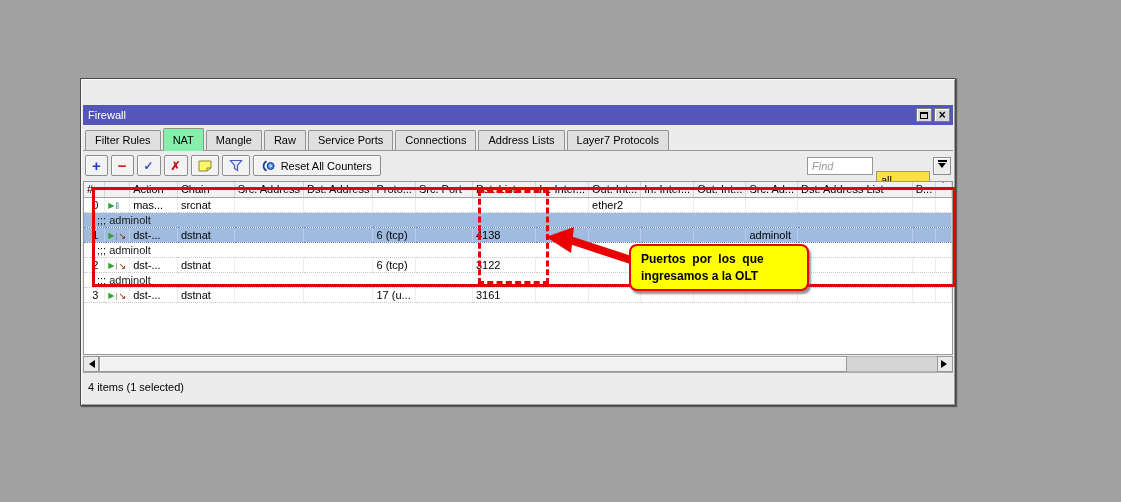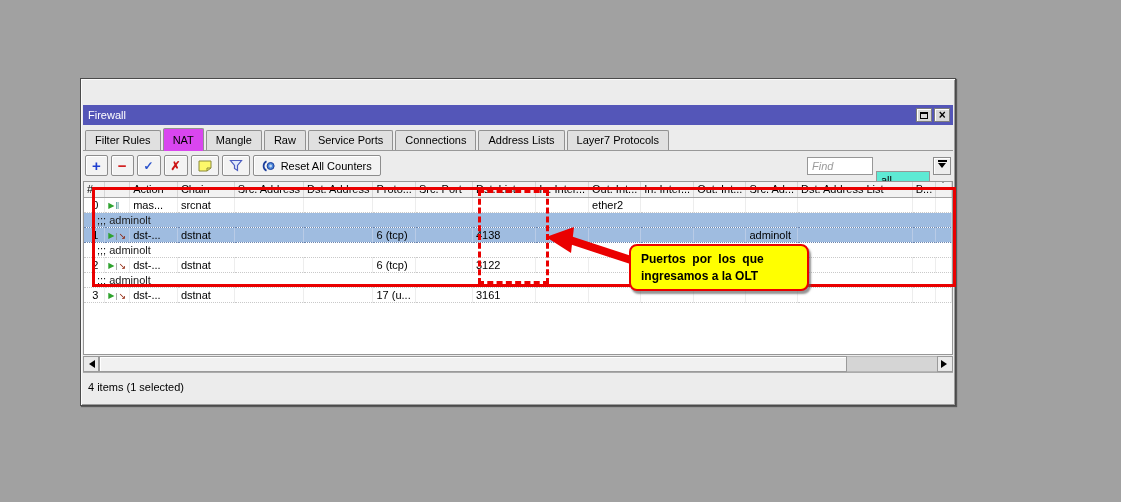--- a/index.html
+++ b/index.html
@@ -13,34 +13,34 @@
           padding:2px;display:flex;flex-direction:column;}
   .titlebar{height:20px;background:var(--titlebar-bg);display:flex;align-items:center;padding:0 3px;flex:0 0 auto;margin-top:24px;}
   .titlebar .title{color:#fff;font-size:11px;flex:1;padding-left:2px;}
   .tb-btn{width:16px;height:14px;background:#d8d8d8;border:1px solid #7d7d7d;box-shadow:inset 1px 1px 0 #fff;
           margin-left:2px;display:flex;align-items:center;justify-content:center;cursor:pointer;}
   .max-glyph{width:8px;height:7px;border:1px solid #000;border-top-width:2px;display:block;}
   .close-glyph{font-size:12px;font-weight:bold;line-height:1;margin-top:-1px;}
   .tabstrip{display:flex;align-items:flex-end;height:26px;padding:3px 2px 0 2px;border-bottom:1px solid #989898;flex:0 0 auto;}
   .tab{font-size:11px;padding:3px 9px 2px 9px;background:#e0e0e0;border:1px solid #919191;border-bottom:none;
        margin-right:2px;border-radius:2px 2px 0 0;white-space:nowrap;cursor:pointer;height:20px;}
-  .tab.active{background:#d946ef;height:23px;margin-bottom:-1px;padding-top:5px;}
+  .tab.active{background:#86efac;height:23px;margin-bottom:-1px;padding-top:5px;}
   .toolbar{display:flex;align-items:center;gap:3px;padding:4px 2px 5px 2px;height:30px;flex:0 0 auto;}
   .tbtn{height:21px;min-width:21px;background:#f3f3f3;border:1px solid #8d8d8d;border-radius:2px;
         display:flex;align-items:center;justify-content:center;box-shadow:inset 1px 1px 0 #fff;cursor:pointer;
         font-size:13px;font-weight:bold;}
   .g-plus{color:#1f3fd0;font-size:15px;line-height:1;}
   .g-minus{color:#d01818;font-size:15px;line-height:1;}
   .g-check{color:#2a52cc;font-size:12px;}
   .g-x{color:#cc1414;font-size:12px;}
   .txtbtn{padding:0 8px;font-weight:normal;font-size:11px;gap:5px;}
   .spacer{flex:1;}
   .find-input{width:66px;height:18px;border:1px solid #979797;font-size:11px;padding:0 4px;background:#fff;outline:none;}
   .find-input::placeholder{font-style:italic;color:#9a9a9a;}
-  .all-box{width:54px;height:18px;border:1px solid #979797;background:#5eead4;font-size:11px;display:flex;align-items:center;padding:0 4px;cursor:pointer;margin-top:28px;}
+  .all-box{width:54px;height:18px;border:1px solid #979797;background:#fde047;font-size:11px;display:flex;align-items:center;padding:0 4px;cursor:pointer;margin-top:28px;}
   .dd-btn{width:18px;height:18px;background:#ededed;border:1px solid #8d8d8d;display:flex;flex-direction:column;align-items:center;justify-content:center;cursor:pointer;box-shadow:inset 1px 1px 0 #fff;}
   .ddg-bar{width:9px;height:2px;background:#000;margin-bottom:1px;}
   .ddg-tri{width:0;height:0;border:4px solid transparent;border-top:5px solid #000;}
   .table-wrap{background:#fff;border:1px solid #979797;flex:1;overflow:hidden;position:relative;}
   table{border-collapse:collapse;table-layout:fixed;font-size:11px;}
   thead th{height:15px;background:#f2f2f2;border-right:1px solid #d6d6d6;border-bottom:1px solid #a3a3a3;
            font-weight:normal;text-align:left;padding:0 3px;white-space:nowrap;overflow:hidden;cursor:pointer;}
   tbody td{height:15px;border-bottom:1px dotted #c9c9c9;border-right:1px solid #ededed;padding:0 3px;
            white-space:nowrap;overflow:hidden;}
   tr.selected td{background:var(--selection-bg);border-bottom:1px dotted #6b84ad;border-right:1px solid #b9cbe6;}

